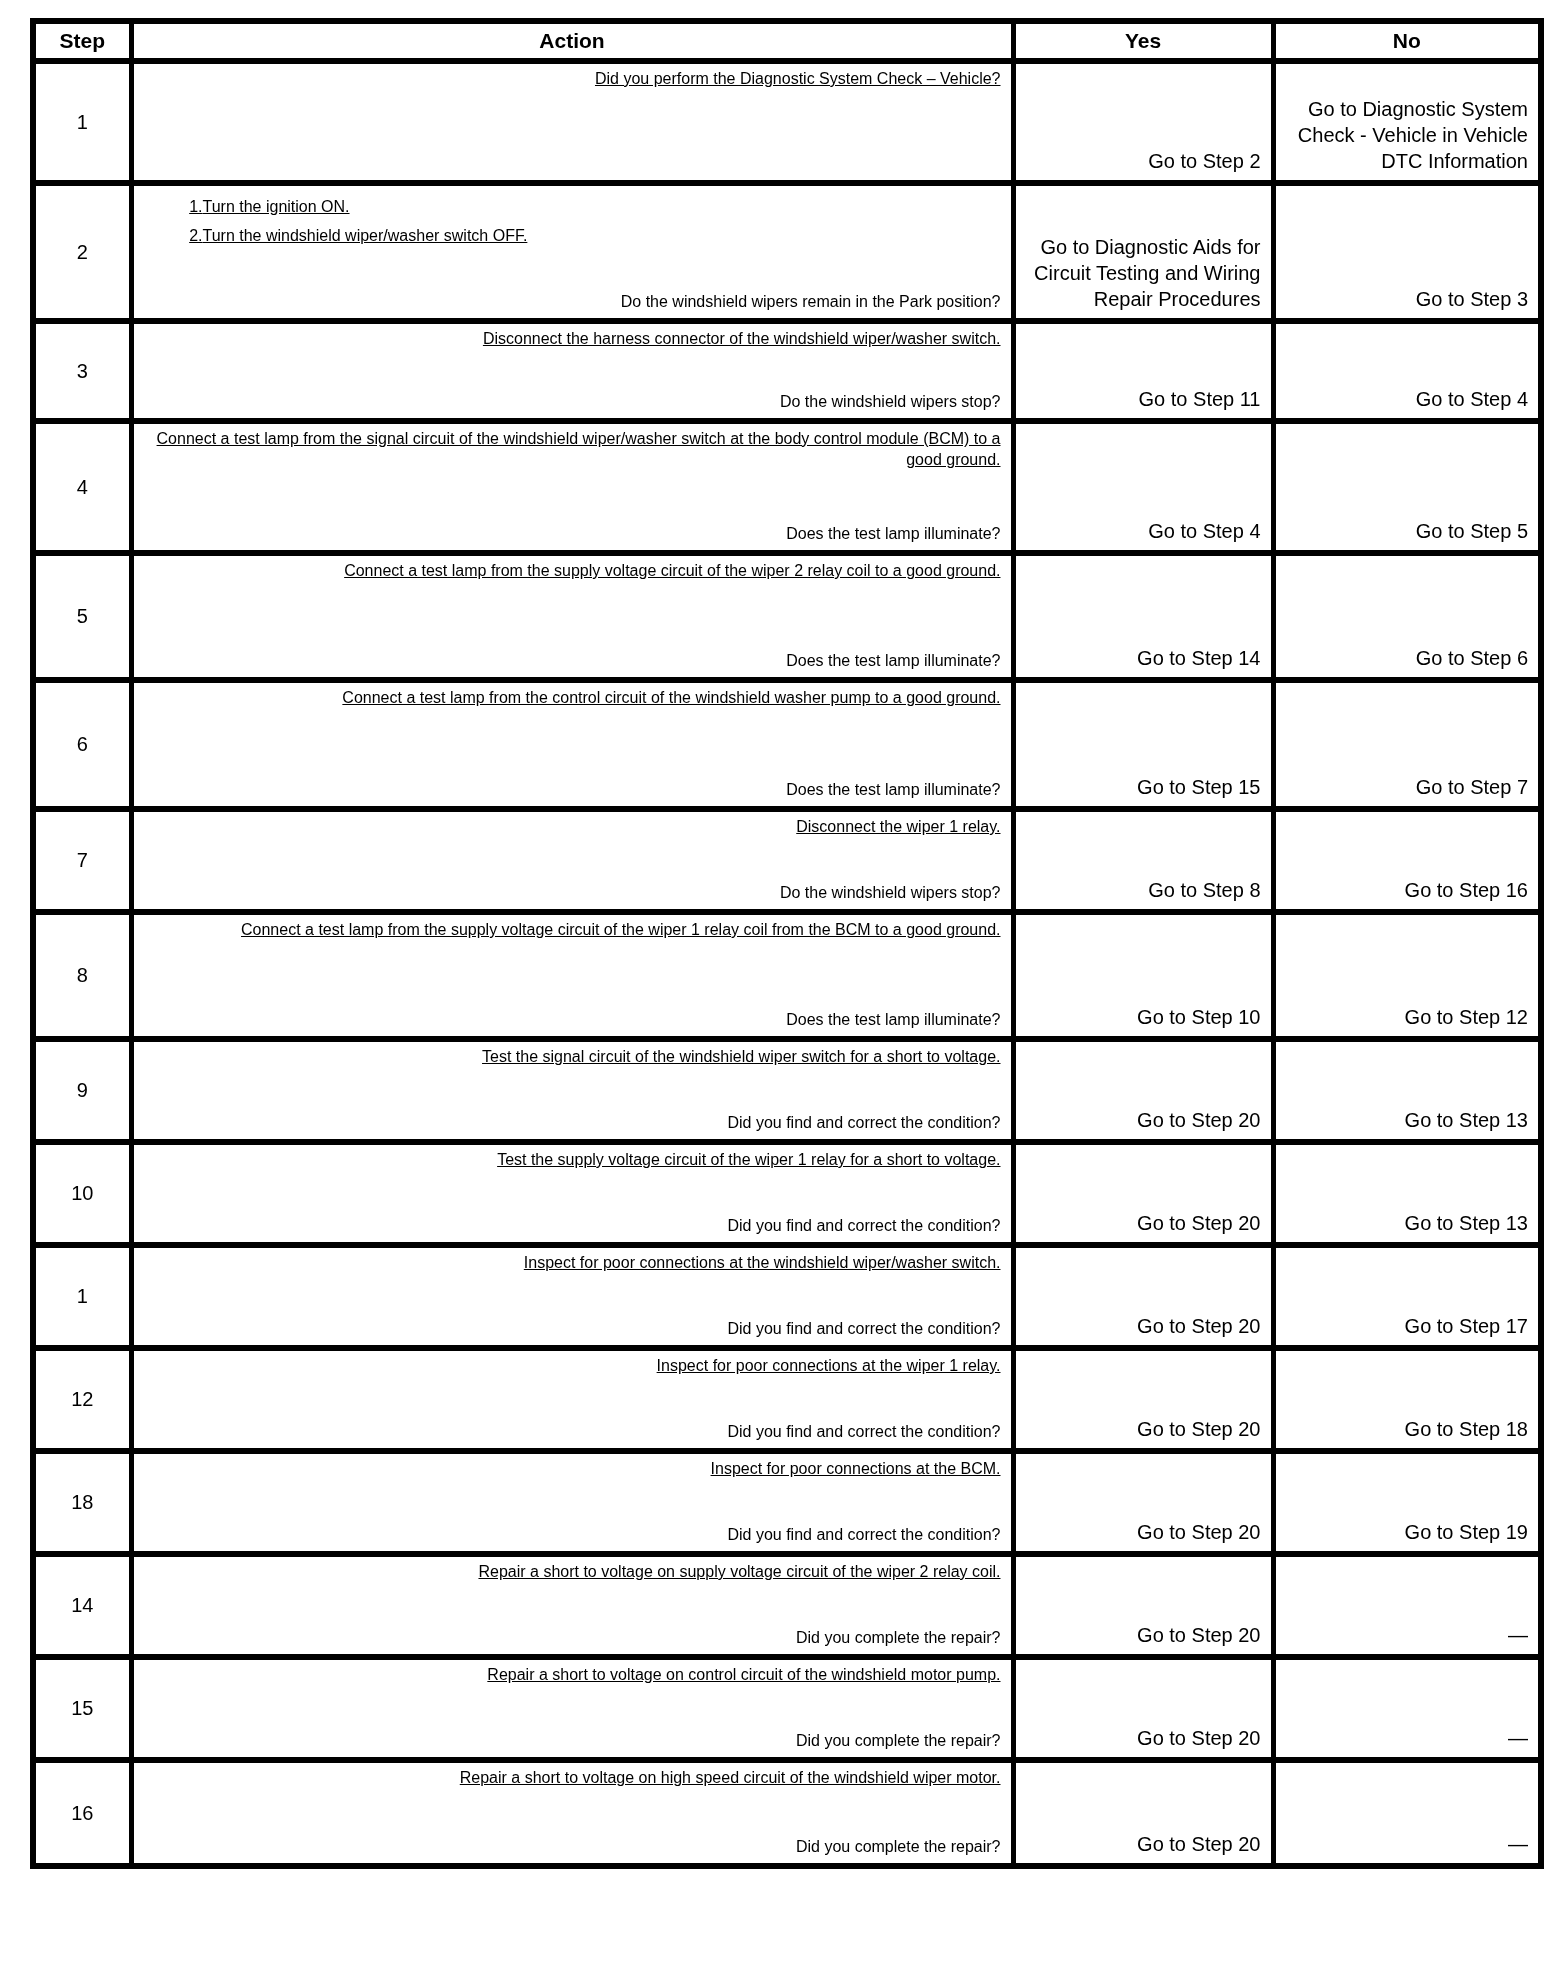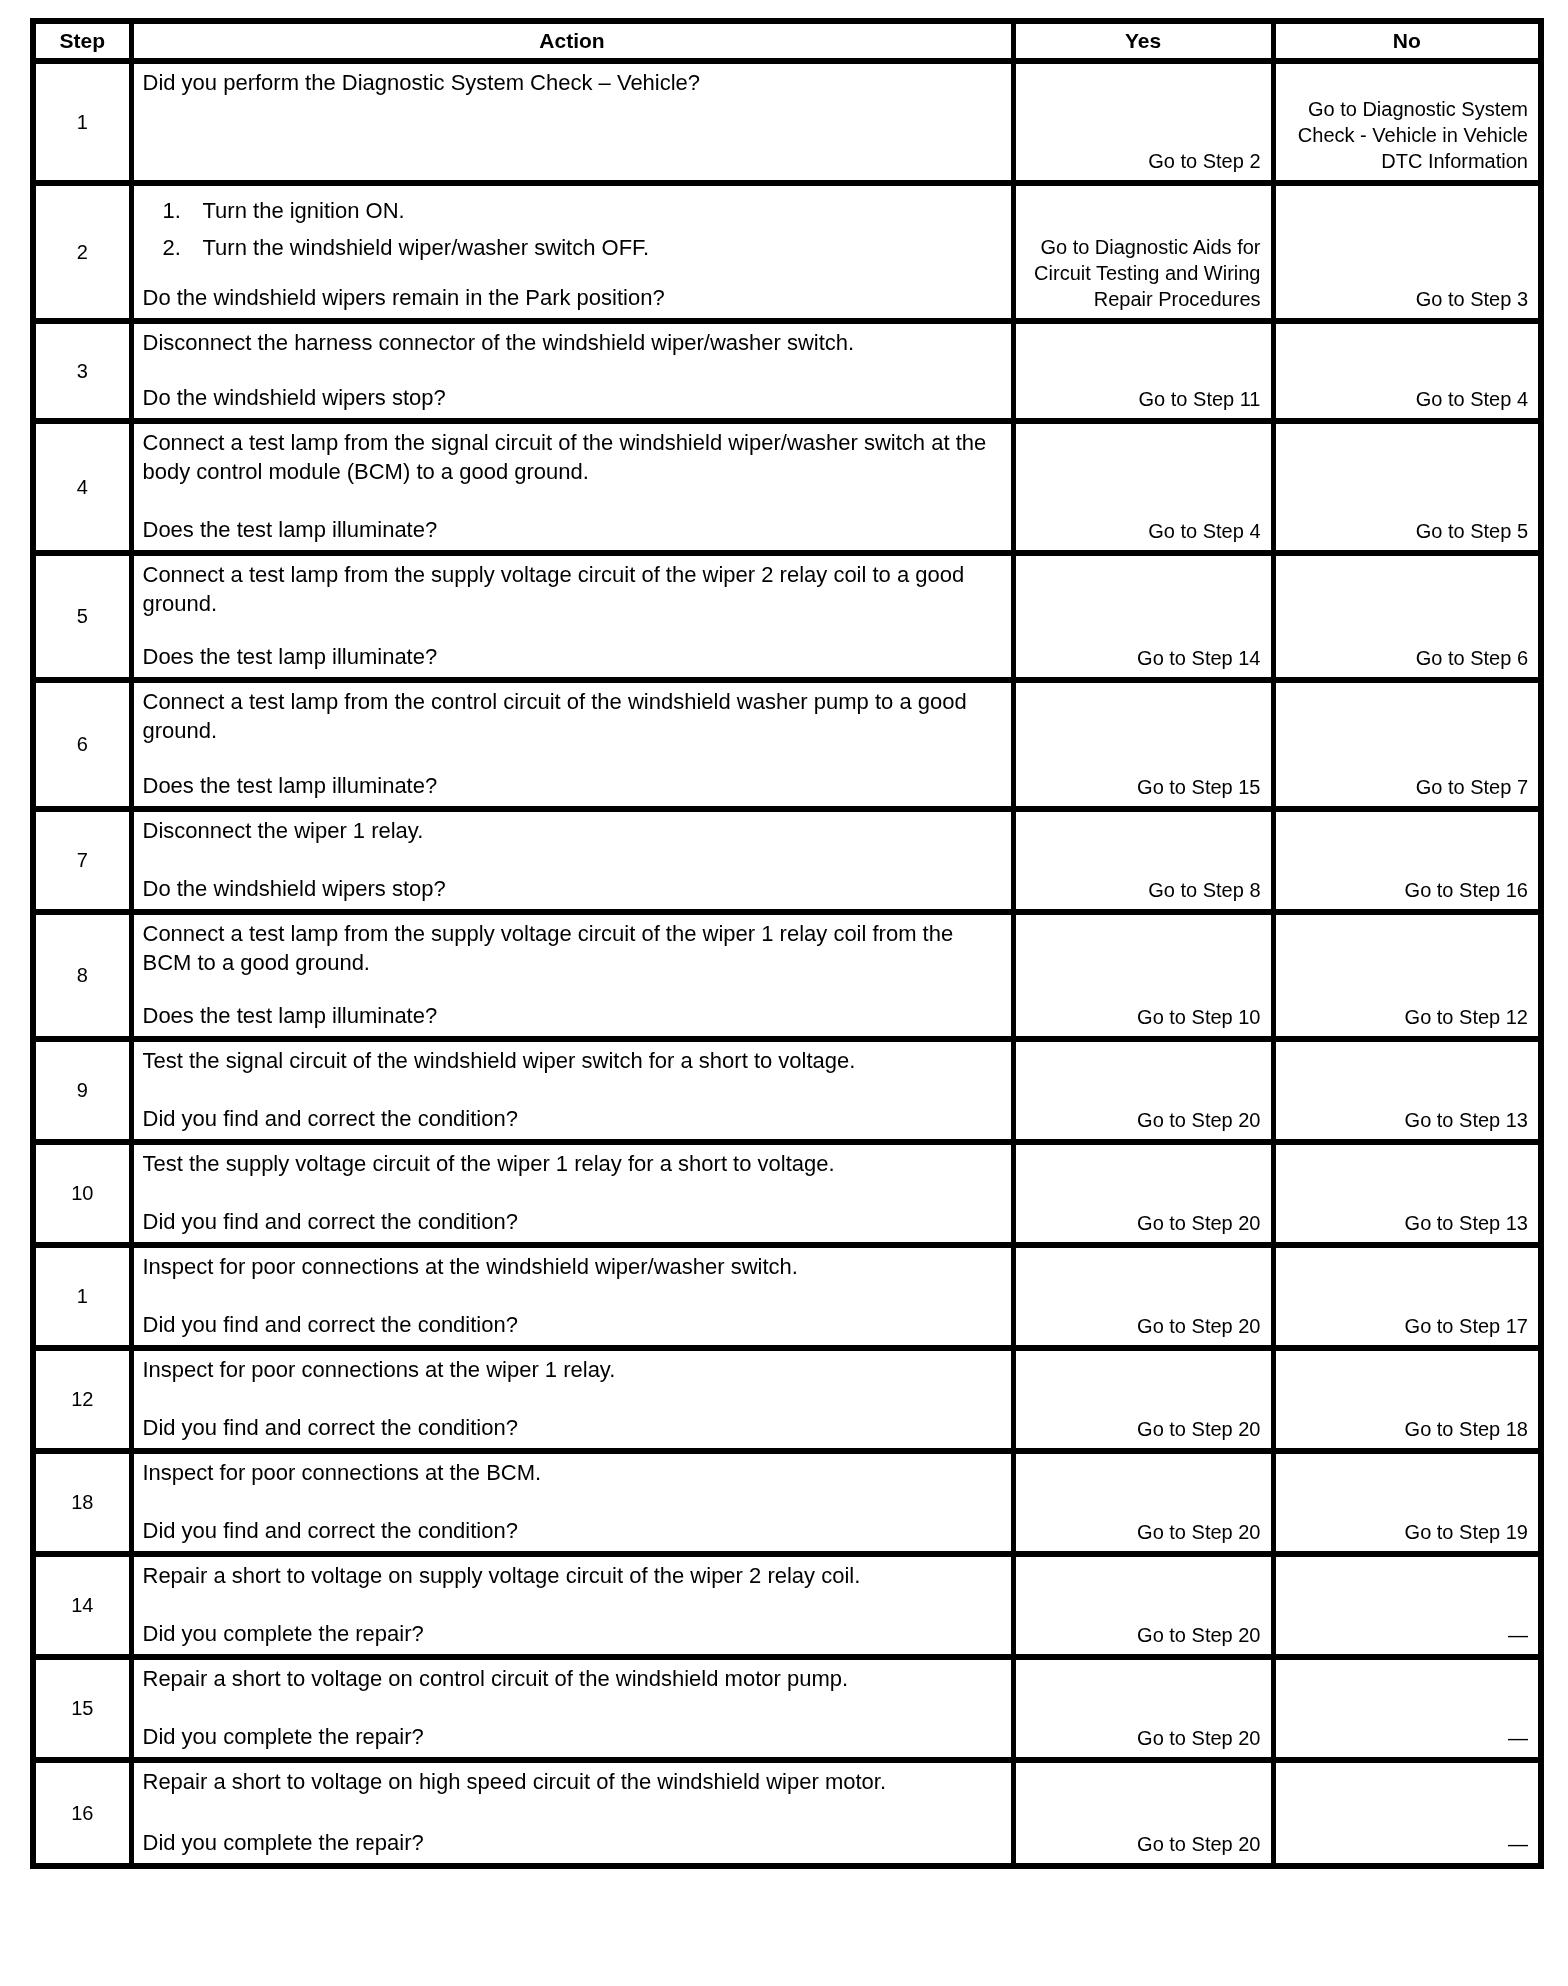--- a/index.html
+++ b/index.html
@@ -18,25 +18,25 @@
     box-sizing:border-box; overflow:hidden;
   }
   th {
     font-size:21px; font-weight:bold; text-align:center;
     vertical-align:middle; height:40px; padding:2px 4px;
   }
   td.step {
     text-align:center; vertical-align:middle; font-size:20px; padding:2px;
   }
   td.action {
-    vertical-align:top; position:relative; font-size:22px; line-height:1.3;
-    padding:5px 10px 34px 9px; text-align:left;
+    vertical-align:top; position:relative; font-size:16px; line-height:1.3;
+    padding:5px 10px 34px 9px; text-align:right;text-decoration:underline;
   }
   td.action .question {
-    position:absolute; left:9px; right:22px; bottom:5px;
+    position:absolute; left:9px; right:10px; bottom:5px;
   }
   td.yes, td.no {
     vertical-align:bottom; text-align:right; font-size:20px;
     line-height:1.3; padding:4px 10px 6px 10px;
   }
   .olist { padding:6px 0 0 20px; }
   .oli { display:flex; margin-bottom:8px; }
   .oli .li-num { flex:none; width:40px; }
 </style>
 </head>

